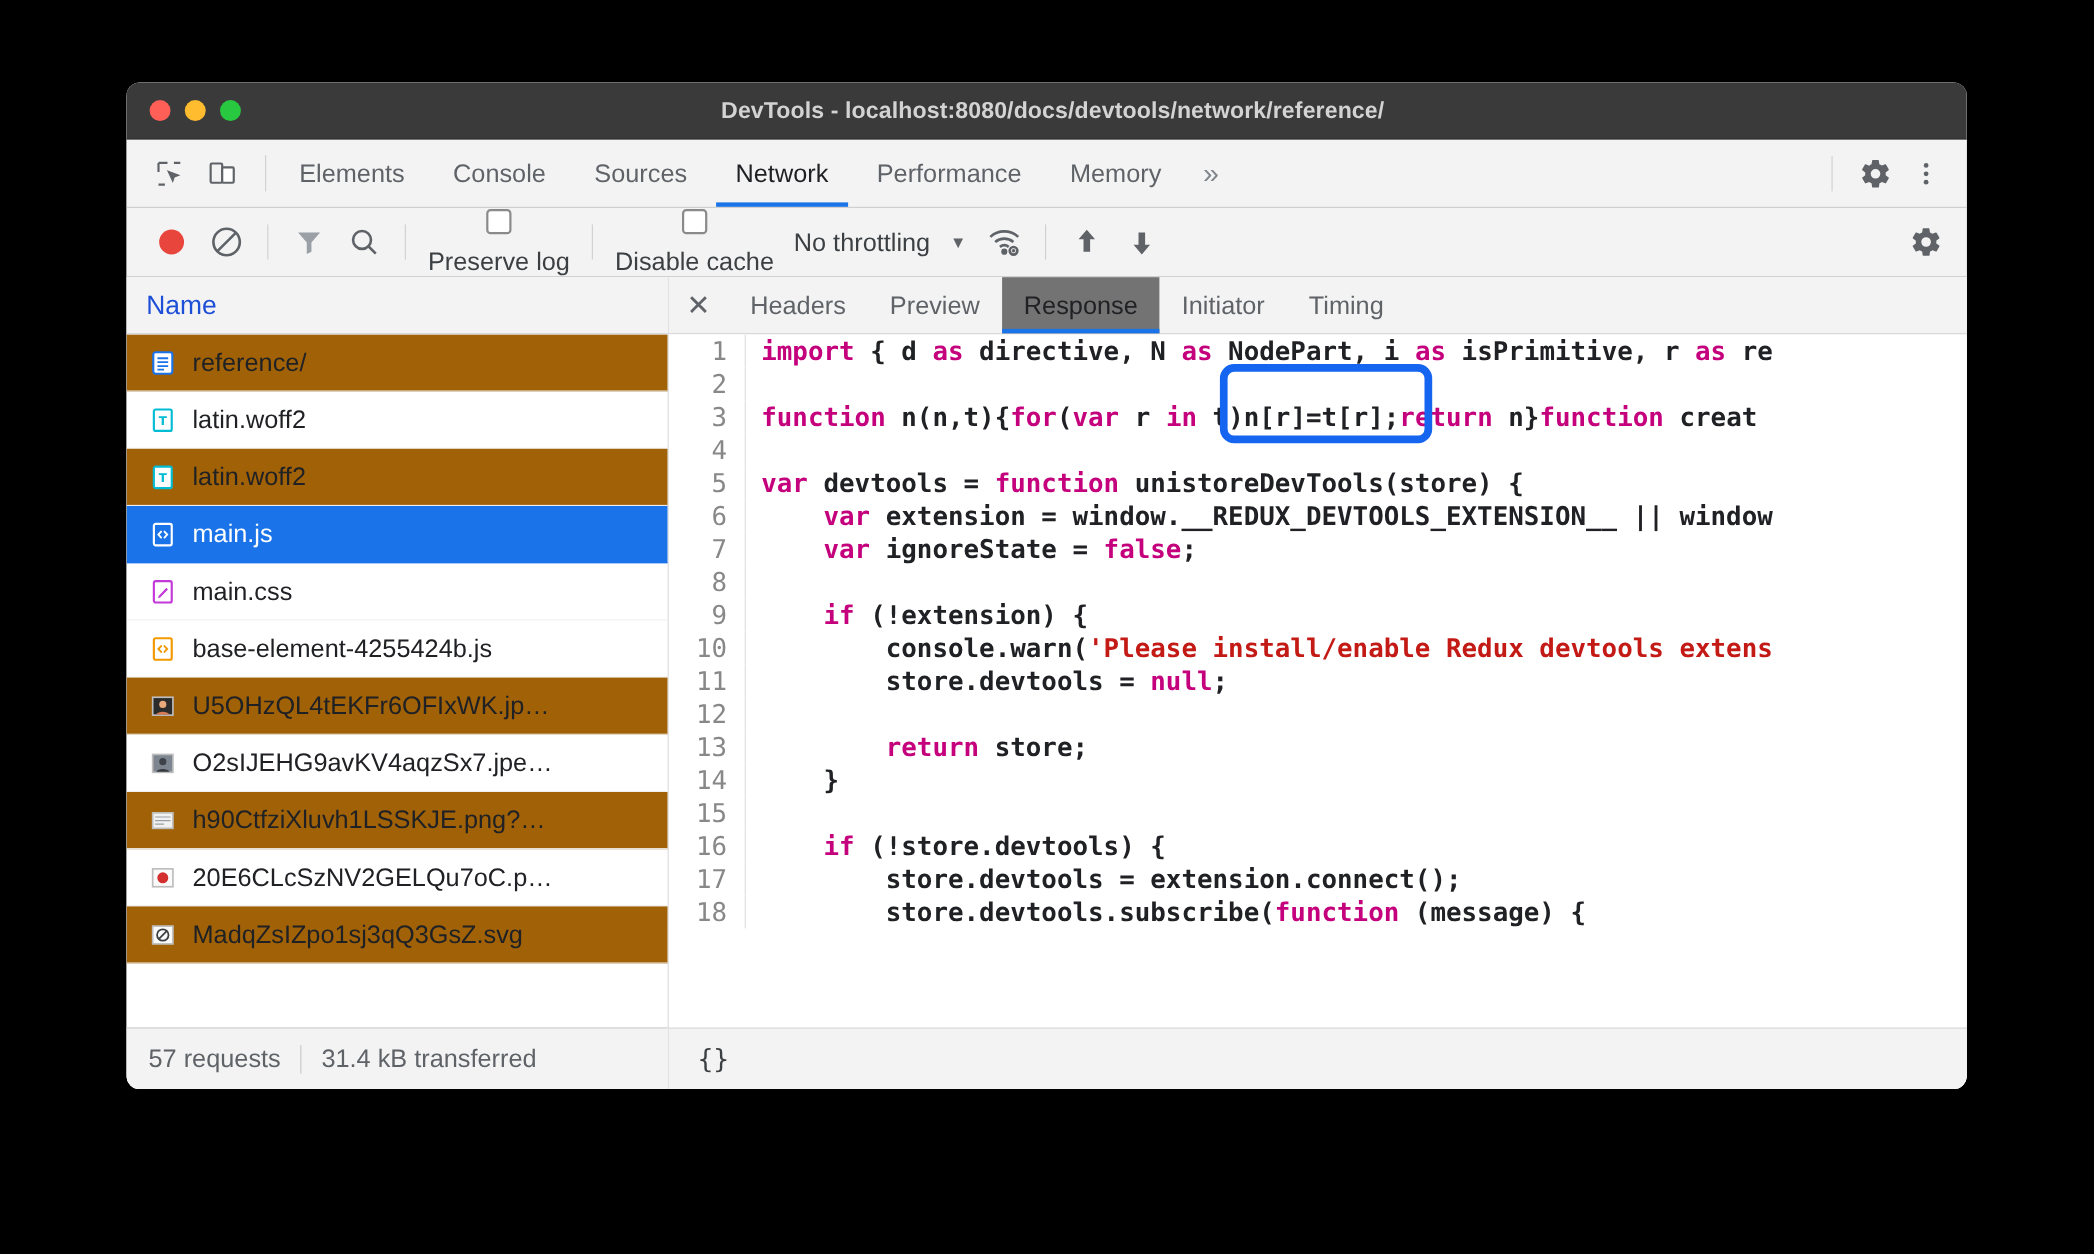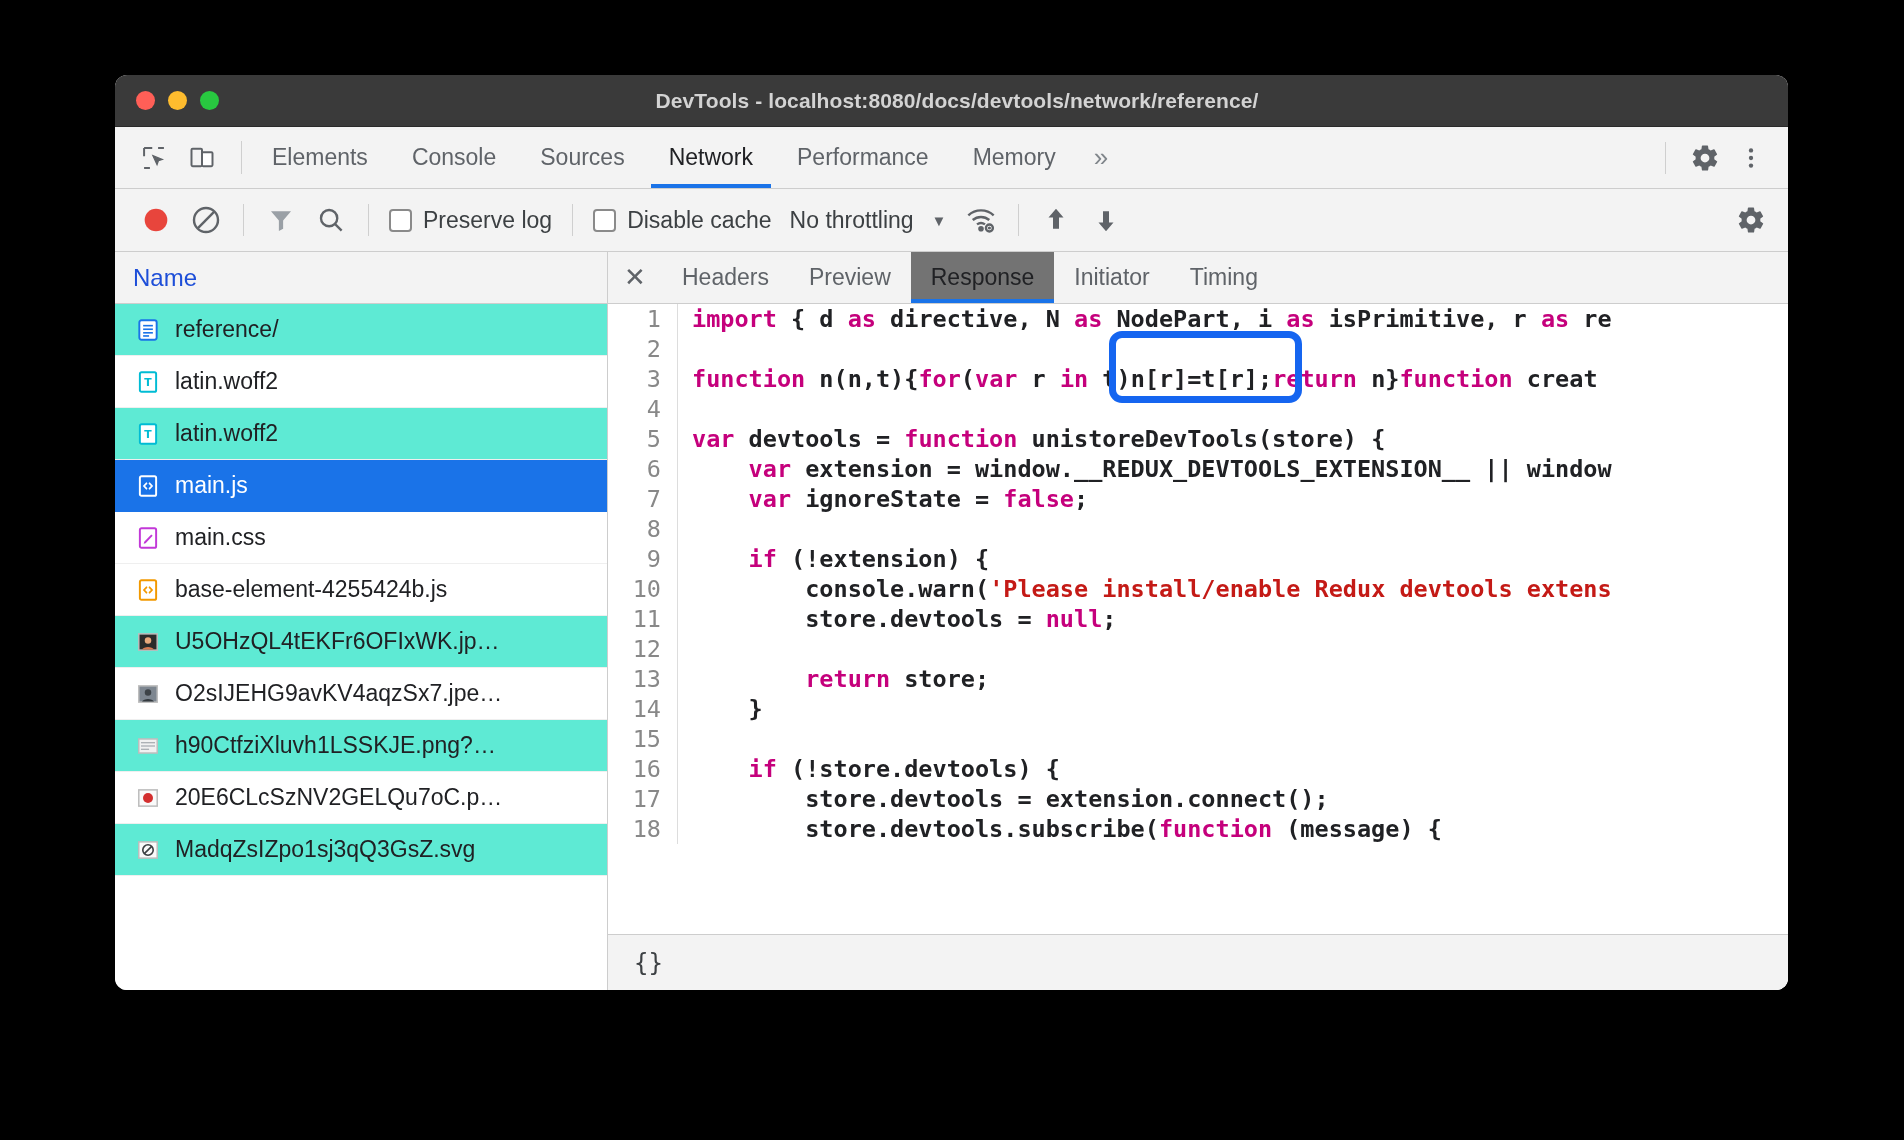--- a/index.html
+++ b/index.html
@@ -92,21 +92,21 @@
   }
   .nt-ico {
     width: 46px; height: 46px; flex: none;
     display: flex; align-items: center; justify-content: center;
     border-radius: 4px; cursor: pointer;
   }
   .nt-sep { width: 1px; height: 32px; background: #cfcfcf; margin: 0 10px; flex: none; }
   .cbox {
     display: flex; align-items: center; gap: 11px;
     font-size: 23px; color: #3c4043; cursor: pointer;
-    padding: 0 6px; white-space: nowrap;
+    padding: 0 6px; white-space: nowrap; flex-direction: column;
   }
   .cbox .box {
     width: 23px; height: 23px; border: 2px solid #8a8a8a;
     border-radius: 4px; background: #fff; flex: none;
   }
   .throttle {
     display: flex; align-items: center; gap: 18px;
     font-size: 23px; color: #3c4043; cursor: pointer;
     padding: 0 8px; white-space: nowrap;
   }
@@ -135,21 +135,21 @@
   #reqlist { flex: 1; overflow: hidden; }
   .req {
     height: 52px;
     display: flex; align-items: center;
     padding-left: 20px; gap: 14px;
     font-size: 23px; color: #202124;
     border-bottom: 1px solid #efefef;
     cursor: pointer;
     white-space: nowrap; overflow: hidden;
   }
-  .req.odd { background: #5eead4; }
+  .req.odd { background: #a16207; }
   .req.sel { background: #1a73e8; color: #fff; border-bottom-color: #1a73e8; }
   .req .label { overflow: hidden; text-overflow: ellipsis; }
   .fico { width: 26px; height: 26px; flex: none; }
 
   #statusbar {
     height: 56px; flex: none;
     background: #f3f3f3;
     border-top: 1px solid #cdcdcd;
     display: flex; align-items: center;
     padding-left: 20px; gap: 18px;
@@ -456,20 +456,25 @@
 
         <div class="req odd">
           <svg class="fico" viewBox="0 0 24 24">
             <rect x="3.5" y="4.5" width="17" height="15" fill="#fafafa" stroke="#bdbdbd" stroke-width="1.4"></rect>
             <circle cx="12" cy="12" r="4.8" fill="none" stroke="#3c4043" stroke-width="1.5"></circle>
             <line x1="8.6" y1="15.4" x2="15.4" y2="8.6" stroke="#3c4043" stroke-width="1.5"></line>
           </svg>
           <span class="label">MadqZsIZpo1sj3qQ3GsZ.svg</span>
         </div>
 
+      </div>
+      <div id="statusbar">
+        <span>57 requests</span>
+        <span class="sb-sep"></span>
+        <span>31.4 kB transferred</span>
       </div>
     </div>
 
     <div id="right">
       <div id="detail-tabs">
         <div class="dt-close">✕</div>
         <div class="dtab">
             <span>Headers</span>
           </div>
         <div class="dtab">

